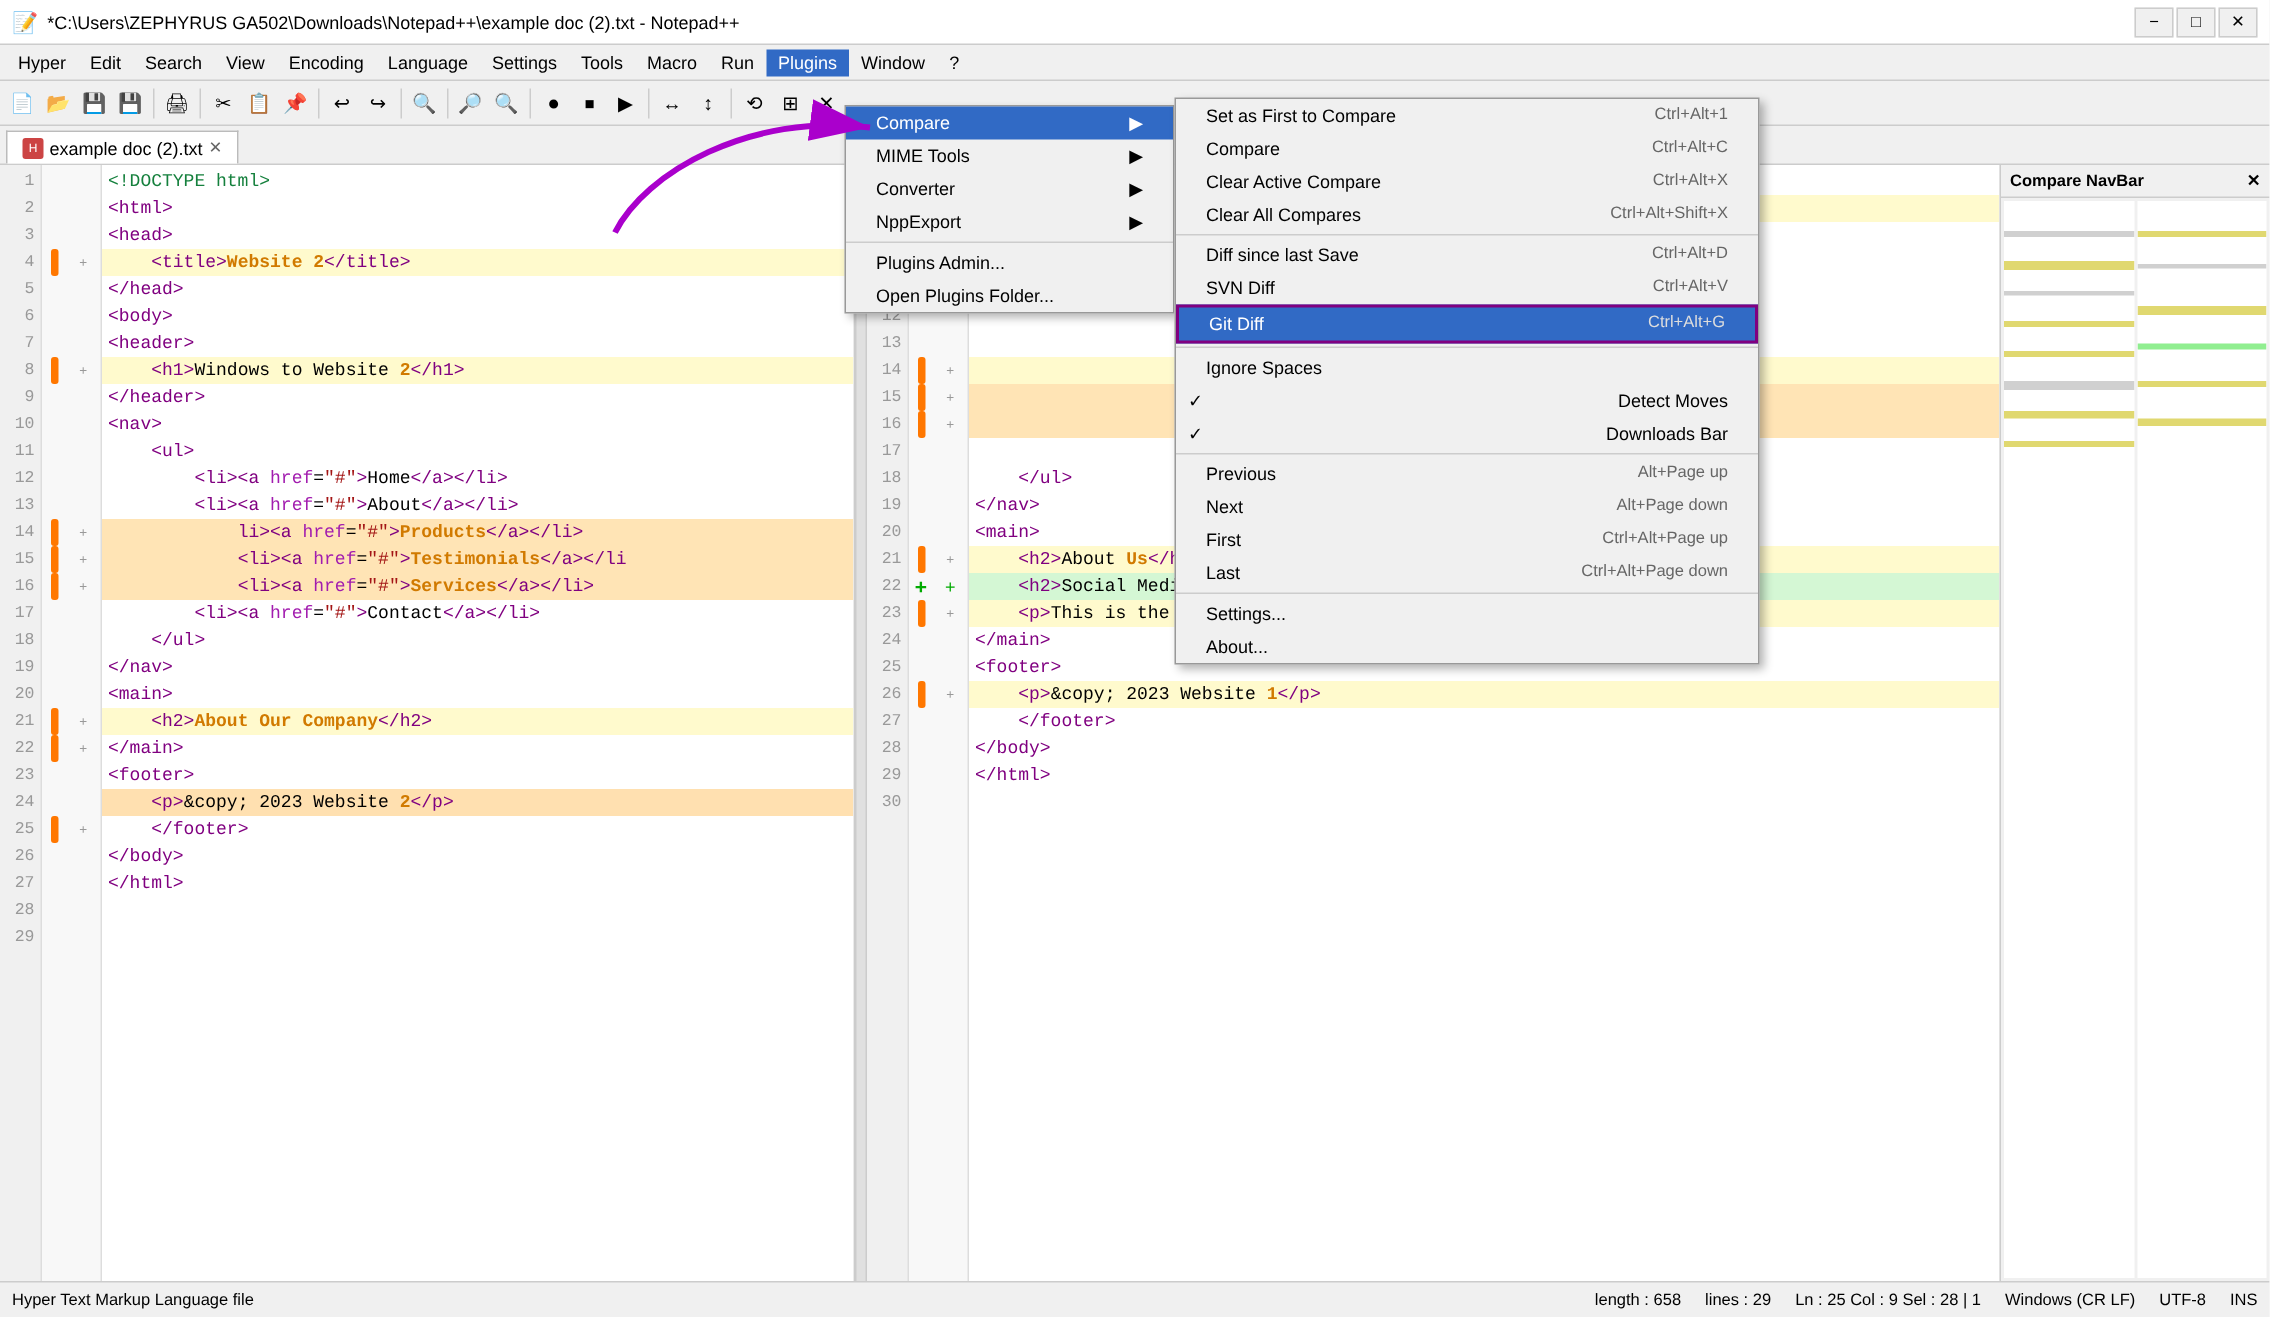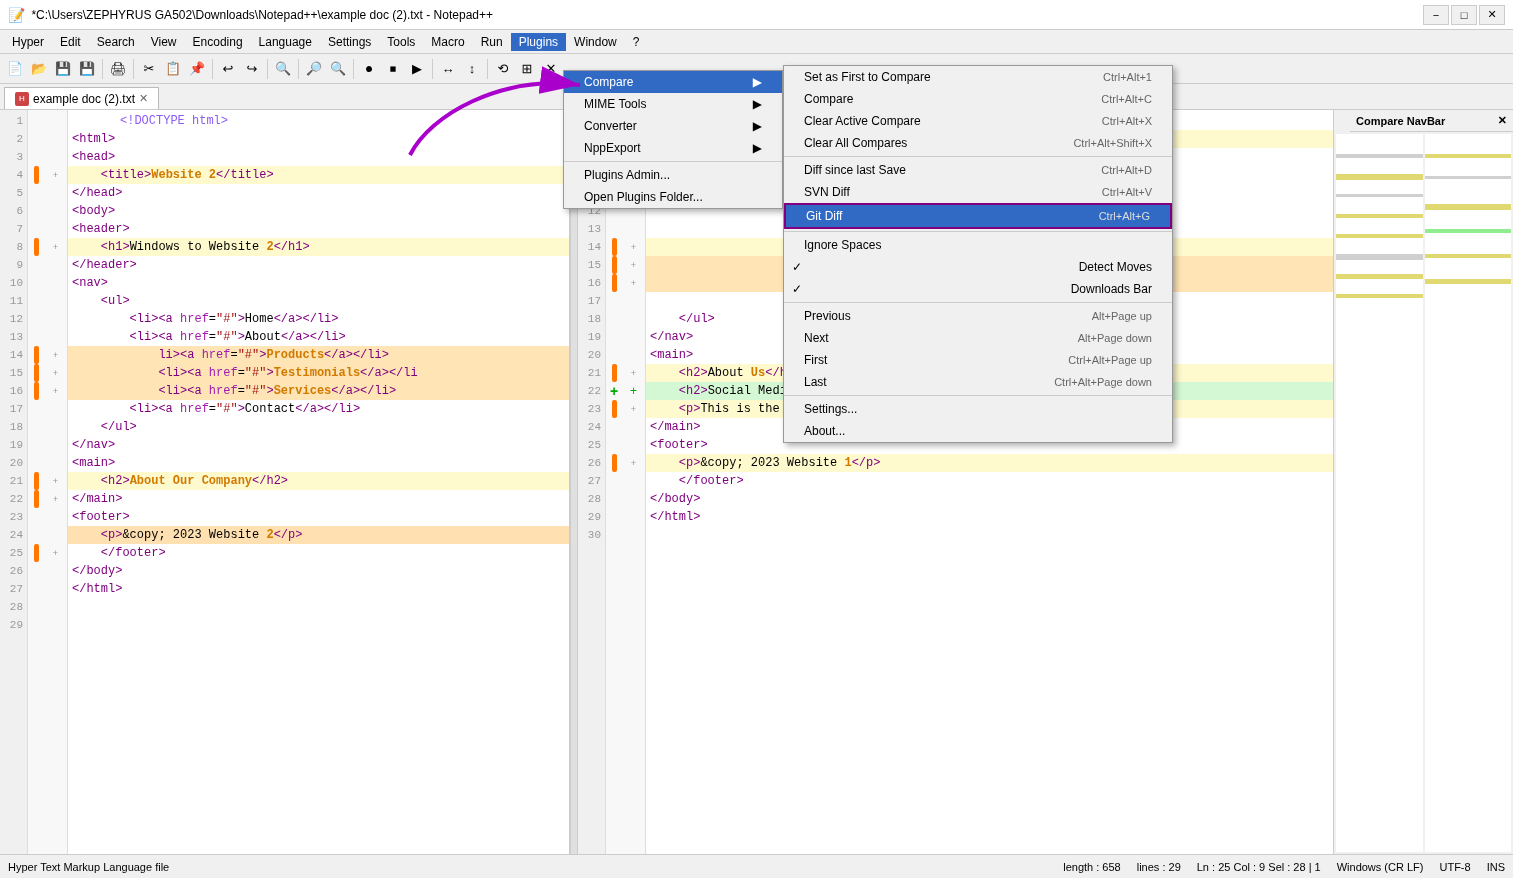--- a/index.html
+++ b/index.html
@@ -195,21 +195,21 @@
     .code-line {
       height: 18px;
       line-height: 18px;
       padding: 0 4px;
       white-space: nowrap;
     }
     .code-line.changed-yellow { background: #fffacd; }
     .code-line.changed-orange { background: #ffe4b5; }
 
     
-    .kw { color: #8b5cf6; margin-left: 48px; }
+    .kw { color: #15803d; }
     .tag { color: #800080; }
     .attr { color: #a21caf; }
     .str { color: #a31515; }
     .txt { color: #000; }
     .hl-orange { color: #d17a00; font-weight: bold; }
 
     
     #compare-navbar {
       width: 180px;
       border-left: 1px solid #ccc;
@@ -218,21 +218,20 @@
       flex-direction: column;
     }
     #compare-navbar-header {
       display: flex;
       justify-content: space-between;
       align-items: center;
       padding: 4px 6px;
       font-size: 11px;
       font-weight: bold;
       border-bottom: 1px solid #ccc;
-      margin-left: 16px;
     }
     #compare-navbar-content {
       display: flex;
       flex: 1;
       gap: 2px;
       padding: 2px;
     }
     .nav-col {
       flex: 1;
       background: #fff;
@@ -275,21 +274,21 @@
       box-shadow: 3px 3px 6px rgba(0,0,0,0.3);
       z-index: 100;
       min-width: 180px;
     }
     .context-menu-item {
       padding: 4px 20px;
       cursor: pointer;
       font-size: 12px;
       display: flex;
       justify-content: space-between;
-      align-items: center;
+      align-items: flex-start;
       white-space: nowrap;
     }
     .context-menu-item.highlighted {
       background: #316ac5;
       color: #fff;
     }
     .context-menu-sep {
       height: 1px;
       background: #ccc;
       margin: 2px 0;

